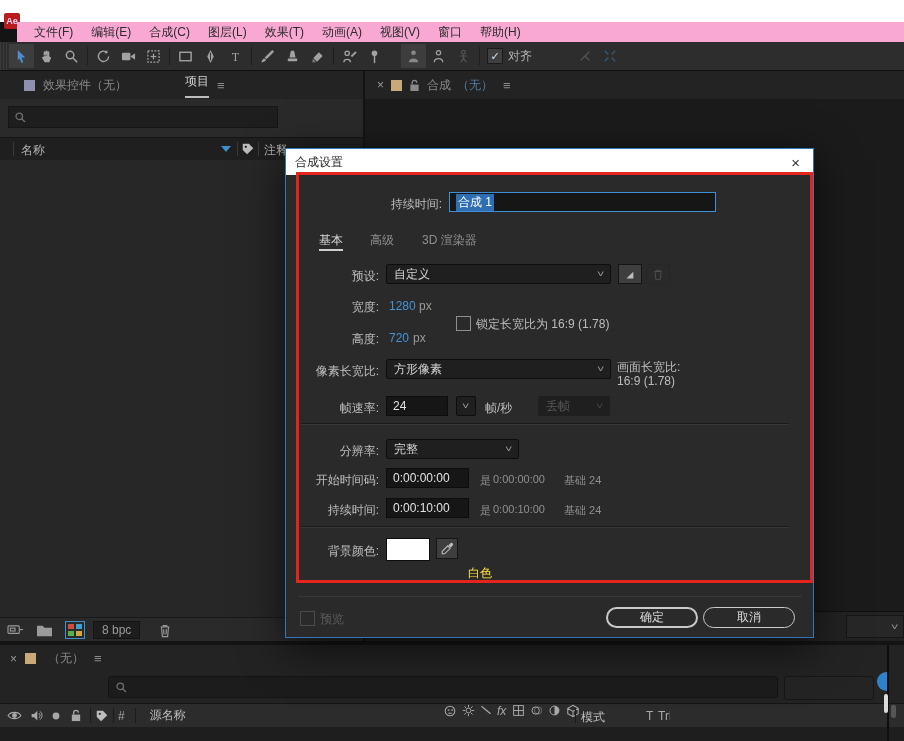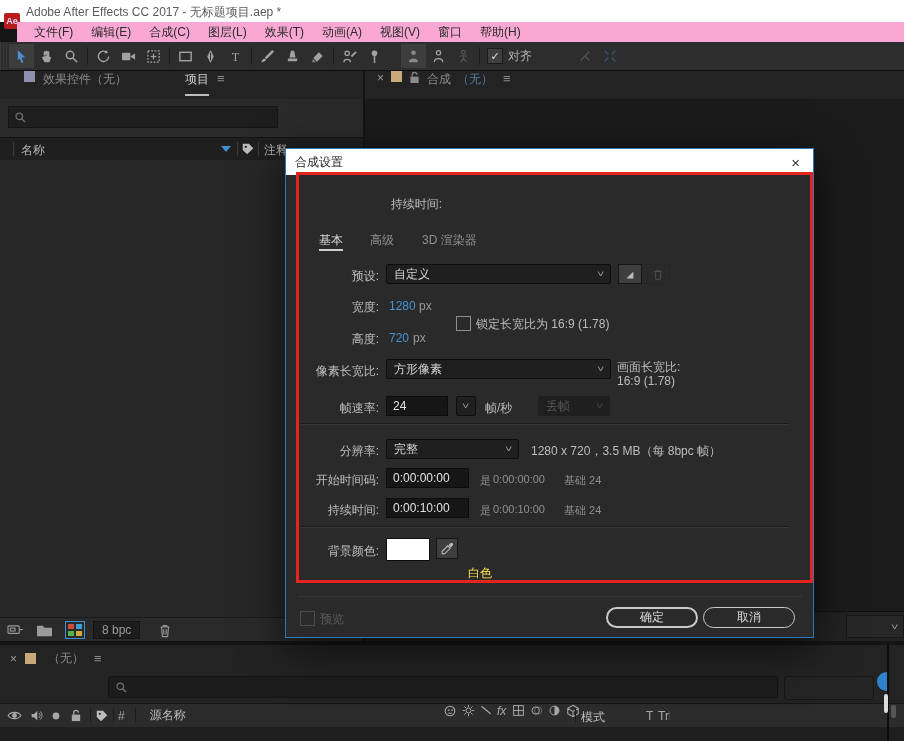--- a/index.html
+++ b/index.html
@@ -25,21 +25,21 @@
   .tool.active{background:#3d3d3d;color:#4b8fd5}
   .tool.hilite{background:#3d3d3d}
   .tool.dim{color:#555}
   .tool.dimblue{color:#3a5877}
   .tsep{width:1px;height:18px;background:#1d1d1d;margin:0 3px}
   .snapbox{width:14px;height:14px;background:#3f3f3f;border:1px solid #1a1a1a;color:#cfe3f5;
            font-size:11px;display:flex;align-items:center;justify-content:center;margin:0 5px 0 4px}
   .snaplabel{color:#b5b5b5}
 
   
-  .panel-tabs{background:#232323;height:28px;display:flex;align-items:flex-start}
+  .panel-tabs{background:#232323;height:28px;display:flex;align-items:center}
   .left-panel-tabs{left:0;top:71px;width:363px}
   .right-panel-tabs{left:365px;top:71px;width:539px}
   .tab-dim{color:#8a8a8a}
   .tab-active{color:#cfcfcf;border-bottom:2px solid #bdbdbd;padding-bottom:6px}
   .sq-icon{width:11px;height:11px;display:inline-block}
   .menu-glyph{color:#8a8a8a;font-size:13px}
 
   .left-panel-body{left:0;top:99px;width:363px;height:518px;background:#2a2a2a}
   .search-row{left:8px;top:106px;width:270px;height:22px;background:#1e1e1e;border:1px solid #161616;display:flex;align-items:center;padding:0 5px;box-sizing:border-box;color:#6f6f6f}
   .col-header{left:0;top:137px;width:363px;height:22px;background:#1f1f1f;border-top:1px solid #151515;border-bottom:1px solid #151515;color:#b0b0b0}
@@ -90,21 +90,20 @@
   .red-annot{left:10px;top:23px;width:517px;height:411px;border:3px solid #e3251d;box-sizing:border-box;z-index:12;pointer-events:none}
   .groove{left:12px;top:447px;width:504px;height:1px;background:#383838}
   .sel-text{background:#2f6eb2;color:#fff;padding:0 2px}
   .tab-underline{height:2px;background:#cfcfcf}
 </style>
 </head>
 <body>
 
 <div class="abs titlebar">
   <div class="abs ae-logo">Ae</div>
-  <div class="abs title-text">Adobe After Effects CC 2017 - 无标题项目.aep *</div>
 </div>
 
 <div class="abs menubar">
   <span class="menu-item">文件(F)</span>
   <span class="menu-item">编辑(E)</span>
   <span class="menu-item">合成(C)</span>
   <span class="menu-item">图层(L)</span>
   <span class="menu-item">效果(T)</span>
   <span class="menu-item">动画(A)</span>
   <span class="menu-item">视图(V)</span>
@@ -388,20 +387,23 @@
 <div class="abs tl-dash"></div>
 <div class="abs tl-scroll"></div>
 
 <div class="abs dialog">
   <div class="abs dlg-title">
     <span>合成设置</span>
     <span class="dlg-close">×</span>
   </div>
 
   <span class="abs dlg-label" style="right:371px;top:47px">持续时间:</span>
+  <div class="abs inp" style="left:163px;top:43px;width:267px;border-color:#3f8fd6">
+    <span class="sel-text">合成 1</span>
+  </div>
 
   <span class="abs" style="left:33px;top:83px;color:#d6d6d6">基本</span>
   <div class="abs tab-underline" style="left:33px;top:100px;width:24px"></div>
   <span class="abs" style="left:84px;top:83px;color:#8f8f8f">高级</span>
   <span class="abs" style="left:136px;top:83px;color:#8f8f8f">3D 渲染器</span>
 
   <span class="abs dlg-label" style="right:434px;top:119px">预设:</span>
   <div class="abs dd" style="left:100px;top:115px;width:225px">
     <span>自定义</span>
     <span class="chev">˅</span>
@@ -447,21 +449,20 @@
     <span class="chev" style="color:#474747">˅</span>
   </div>
 
   <div class="abs divline" style="left:15px;top:274px;width:488px"></div>
 
   <span class="abs dlg-label" style="right:434px;top:294px">分辨率:</span>
   <div class="abs dd" style="left:100px;top:290px;width:133px">
     <span>完整</span>
     <span class="chev">˅</span>
   </div>
-  <span class="abs" style="left:245px;top:294px;color:#bdbdbd">1280 x 720，3.5 MB（每 8bpc 帧）</span>
 
   <span class="abs dlg-label" style="right:434px;top:323px">开始时间码:</span>
   <div class="abs inp" style="left:100px;top:319px;width:83px">
     <span>0:00:00:00</span>
   </div>
   <span class="abs aux" style="left:194px;top:324px">是</span>
   <span class="abs aux" style="left:207px;top:324px">0:00:00:00</span>
   <span class="abs aux" style="left:278px;top:324px">基础 24</span>
 
   <span class="abs dlg-label" style="right:434px;top:353px">持续时间:</span>

